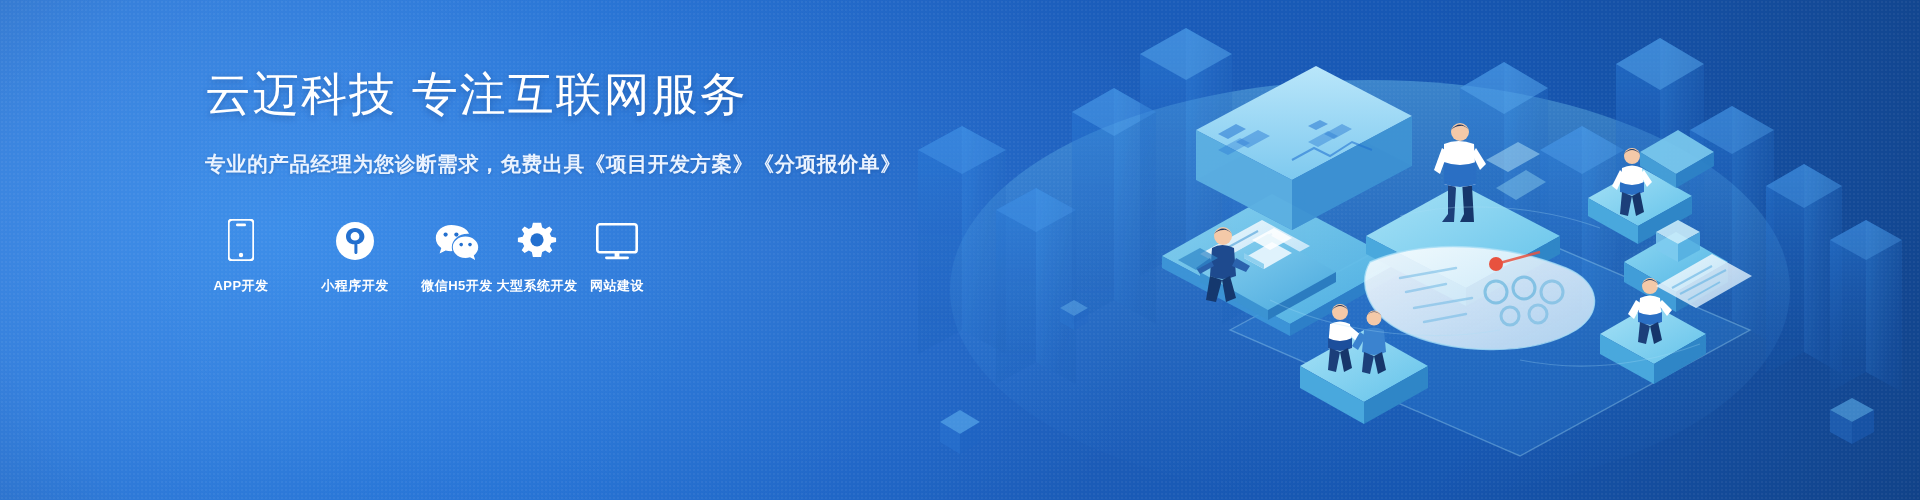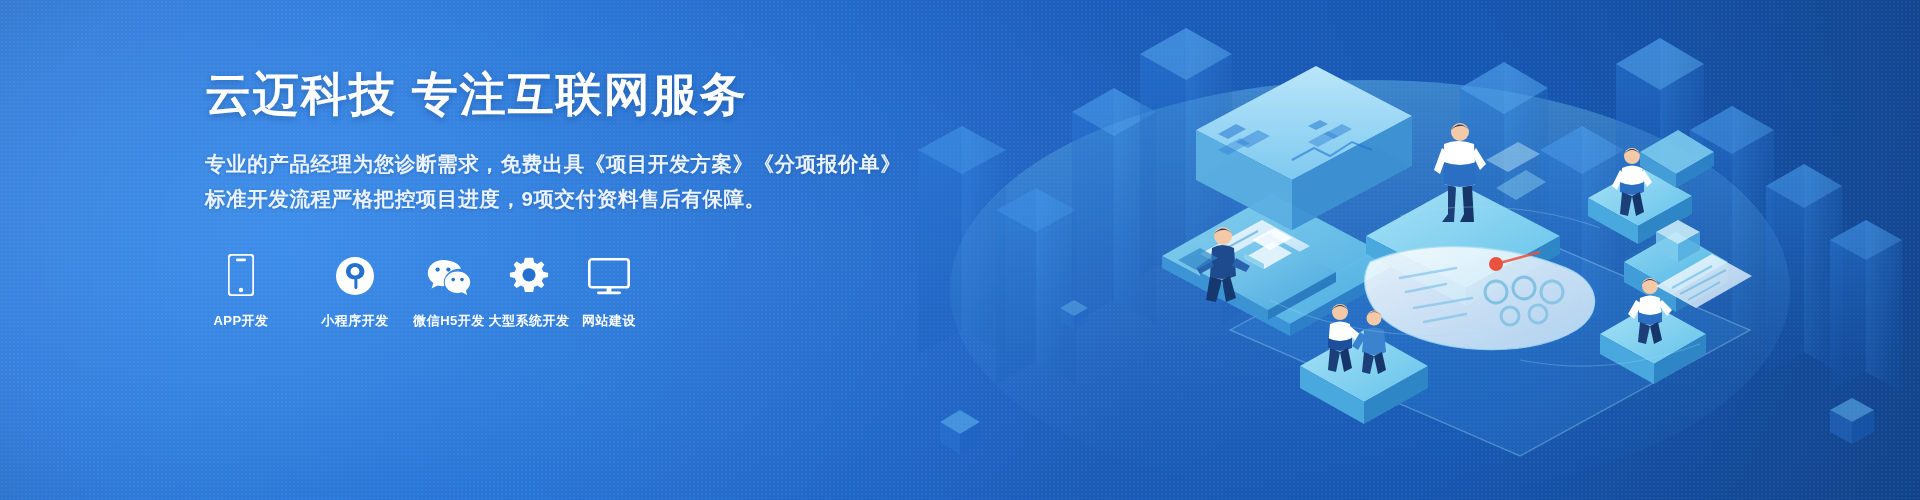--- a/index.html
+++ b/index.html
@@ -28,21 +28,21 @@
   
   .texture{
     position:absolute;inset:0;opacity:.30;pointer-events:none;
     background-image:radial-gradient(rgba(255,255,255,.16) .7px, rgba(0,0,0,0) .8px);
     background-size:4px 4px;
   }
 
   
   .content{position:absolute;left:205px;top:66px;width:700px;z-index:6;}
   .title{
-    font-size:46px;font-weight:bold;color:#ffffff;letter-spacing:2px;
+    font-size:46px;font-weight:normal;color:#ffffff;letter-spacing:2px;
     line-height:1.26;white-space:nowrap;
     text-shadow:0 2px 6px rgba(0,30,80,.28);
     font-family:"Liberation Sans","DejaVu Sans",sans-serif;
   }
   .subtitle{margin-top:22px;font-weight:bold;}
   .subline{
     font-size:20.5px;color:#eaf3ff;line-height:1.72;letter-spacing:.6px;
     white-space:nowrap;text-shadow:0 1px 3px rgba(0,30,80,.22);
   }
 
@@ -54,21 +54,21 @@
   }
   .svc .ico{
     height:46px;display:flex;align-items:flex-end;justify-content:center;
     margin-bottom:16px;
   }
   .svc .ico svg{display:block;fill:#ffffff;}
   .svc .lbl{
     font-size:13px;color:#ffffff;font-weight:bold;white-space:nowrap;letter-spacing:.5px;
   }
   .svc-0{margin-right:34px;}
-  .svc-1{margin-right:14px;}
+  .svc-1{margin-right:22px;}
   .svc-2{}
   .svc-3{margin-right:26px;}
 
   
   .art{position:absolute;right:0;top:0;width:1020px;height:500px;z-index:3;}
   .art svg{display:block;}
 </style>
 </head>
 <body>
 
@@ -401,21 +401,20 @@
   <div class="sheen"></div>
   <div class="vignette"></div>
   <div class="texture"></div>
 
   <div class="content">
 
     <div class="title">云迈科技 专注互联网服务</div>
 
     <div class="subtitle">
       <div class="subline">专业的产品经理为您诊断需求，免费出具《项目开发方案》《分项报价单》</div>
-      <div class="subline">标准开发流程严格把控项目进度，9项交付资料售后有保障。</div>
     </div>
 
     <div class="services">
 
       <div class="svc svc-0">
         <span class="ico">
           <svg width="26" height="42" viewBox="0 0 26 42">
             <rect x="0.5" y="0.5" width="25" height="41" rx="4" ry="4" fill="none" stroke="#ffffff" stroke-width="2.4"></rect>
             <rect x="8" y="4.6" width="10" height="2.6" rx="1.3" fill="#ffffff"></rect>
             <circle cx="13" cy="36" r="2.2" fill="#ffffff"></circle>

